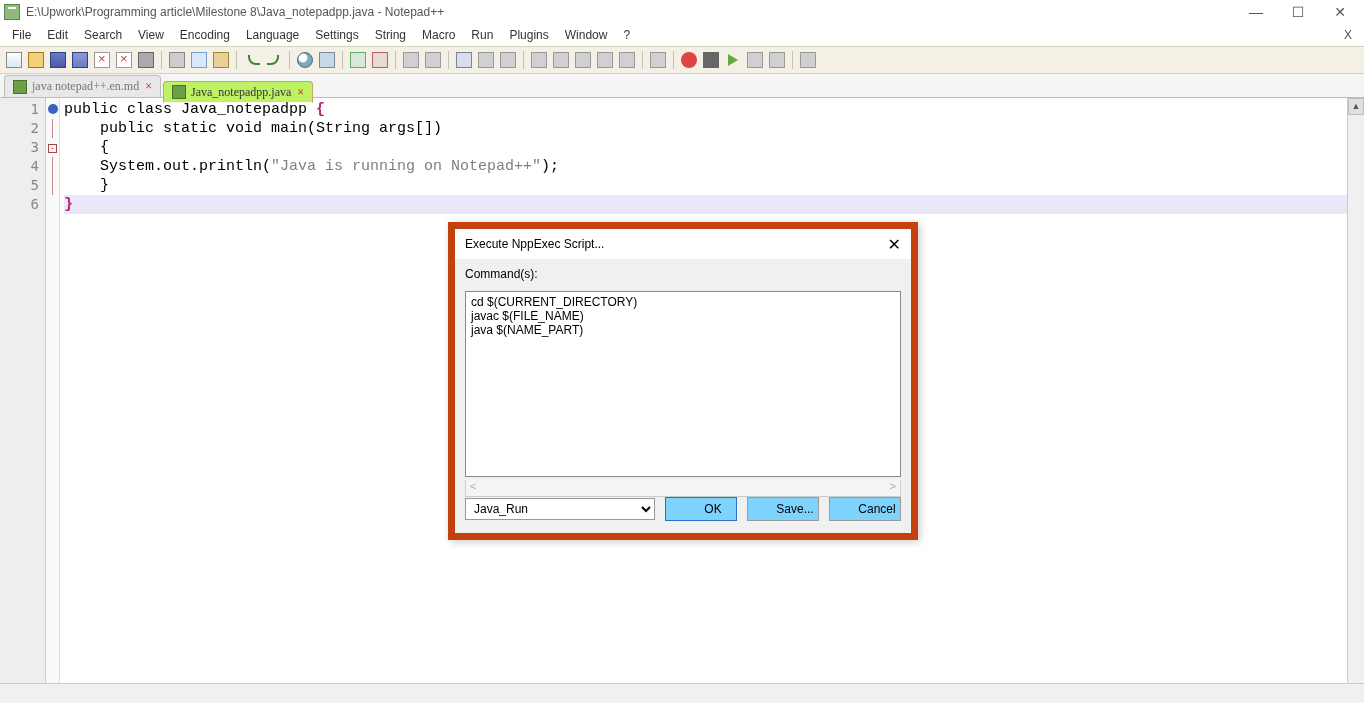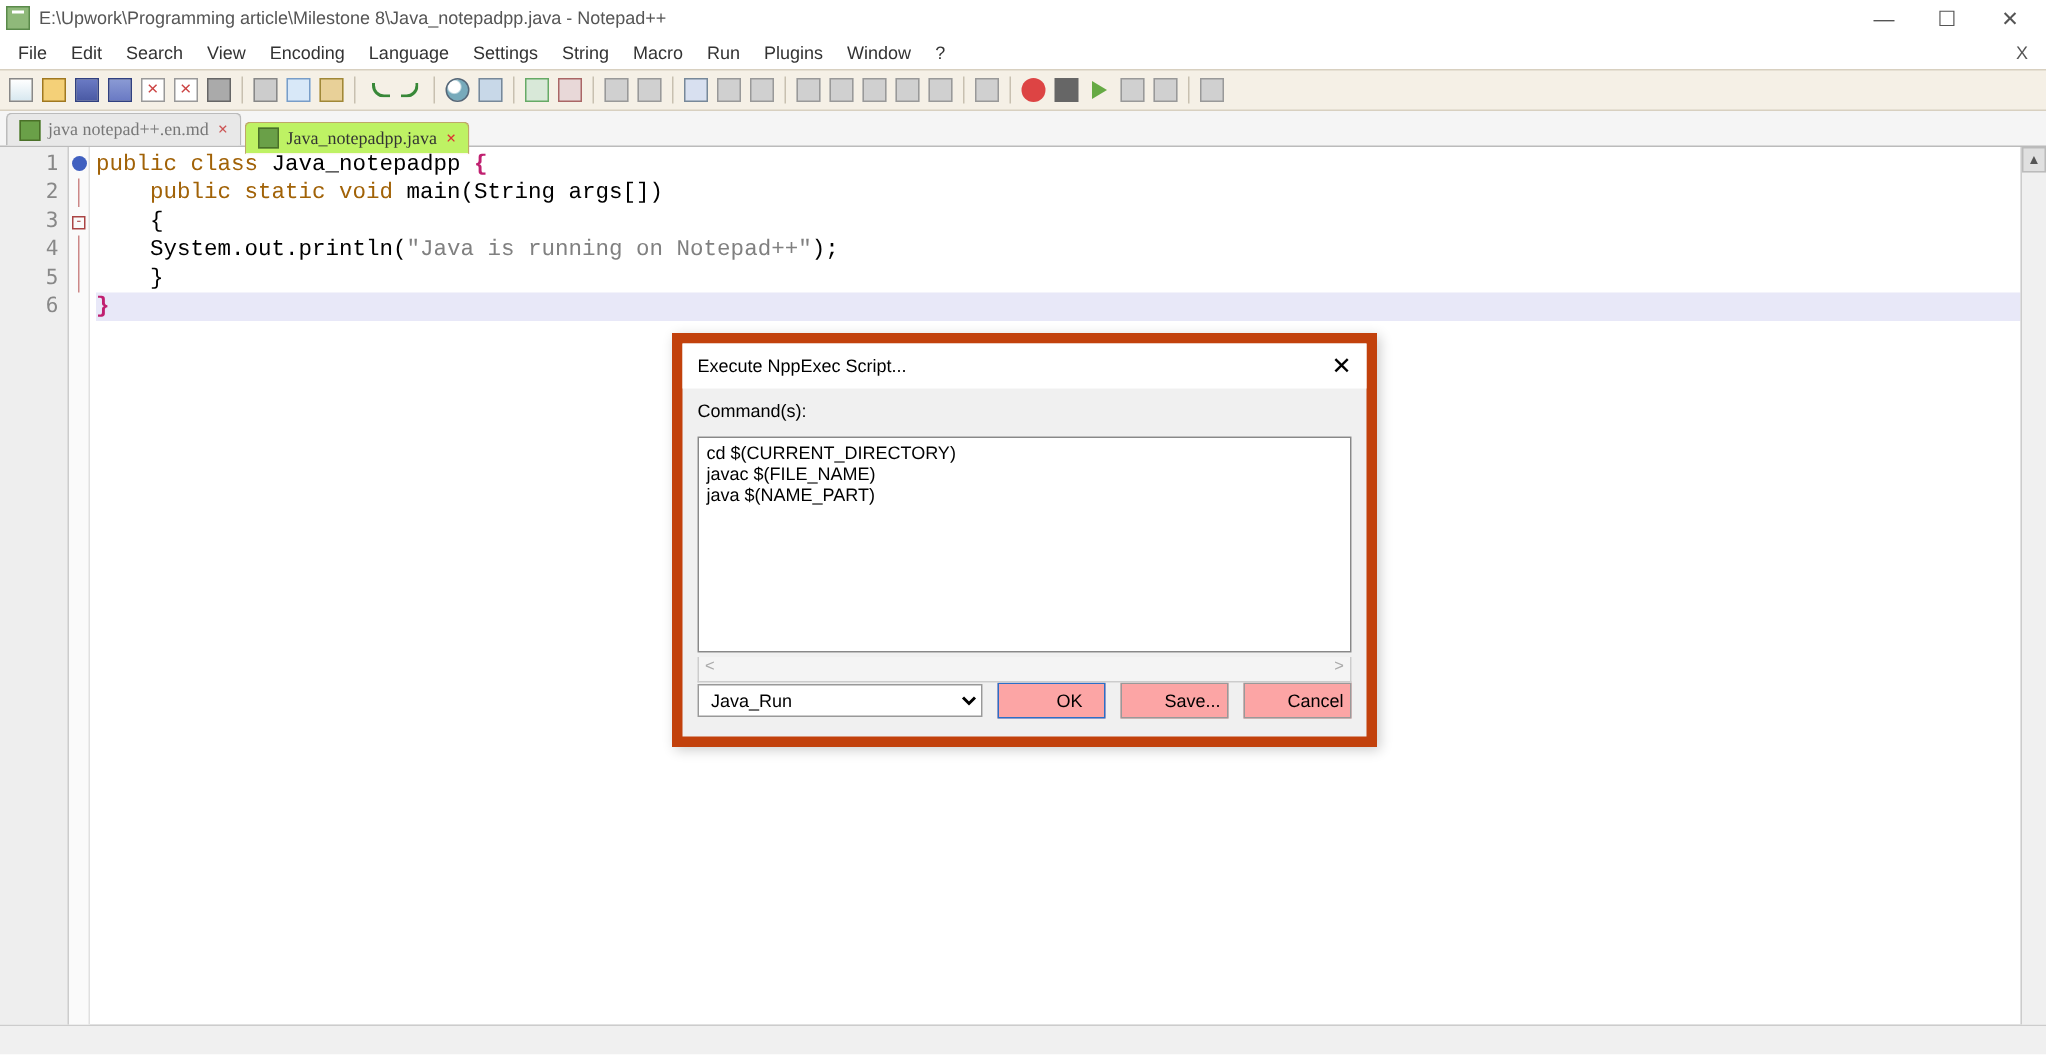--- a/index.html
+++ b/index.html
@@ -126,21 +126,21 @@
 .fold-col .line{display:block;width:1px;height:19px;background:#c88;margin:0 auto;}
 .code {
   flex:1;
   font-family:Consolas,"Courier New",monospace;
   font-size:15px;
   line-height:19px;
   padding:2px 0 0 4px;
   white-space:pre;
   color:#000;
 }
-.code .kw{color:#a16207;}
+.code .kw{color:#000000;}
 .code .str{color:#808080;}
 .code .brace{color:#c02070;font-weight:bold;}
 .code .cur-line{background:#e8e8f8;}
 .scroll-v{width:17px;background:#f0f0f0;border-left:1px solid #ccc;}
 .scroll-v .sbtn{height:17px;background:#e0e0e0;border:1px solid #bbb;text-align:center;font-size:9px;color:#555;line-height:15px;}
 .statusbar{height:20px;background:#f0f0f0;border-top:1px solid #ccc;}
 
 
 .dialog {
   position:absolute;
@@ -151,21 +151,21 @@
   box-shadow:2px 2px 8px rgba(0,0,0,0.2);
 }
 .dlg-title{
   height:30px;display:flex;align-items:center;padding:0 10px;
   background:#fff;font-size:12px;
 }
 .dlg-title .dlg-x{margin-left:auto;font-size:16px;cursor:default;}
 .dlg-body{padding:8px 10px 12px;}
 .dlg-body .lbl{font-size:12px;margin-bottom:10px;display:block;}
 .cmd-box{
-  width:100%;height:144px;
+  width:100%;height:186px;
   border:1px solid #888;
   background:#fff;
   font-family:"Segoe UI",sans-serif;
   font-size:12px;
   padding:3px 5px;
   resize:none;
   overflow:auto;
   white-space:pre;
 }
 .cmd-scrollbar-bottom{height:17px;border:1px solid #ccc;border-top:none;background:#f4f4f4;position:relative;}
@@ -173,21 +173,21 @@
 .cmd-scrollbar-bottom::after{content:">";position:absolute;right:4px;top:0;color:#aaa;font-size:11px;}
 .dlg-row{display:flex;align-items:center;gap:10px;}
 .dlg-select{
   width:200px;height:22px;
   border:1px solid #999;background:#fff;
   font-size:12px;padding:0 4px;
 }
 .dlg-btns{margin-left:auto;display:flex;gap:10px;}
 .dlg-btn{
   width:72px;height:24px;
-  border:1px solid #999;background:#fca5a5;
+  border:1px solid #999;background:#7dd3fc;
   font-size:12px;cursor:default;padding-left:24px;
 }
 .dlg-btn.primary{border:1px solid #2a6fc8;}
 </style>
 </head>
 <body>
 
 <div class="titlebar">
   <span class="app-icon"></span>
   <span class="title-text">E:\Upwork\Programming article\Milestone 8\Java_notepadpp.java - Notepad++</span>

